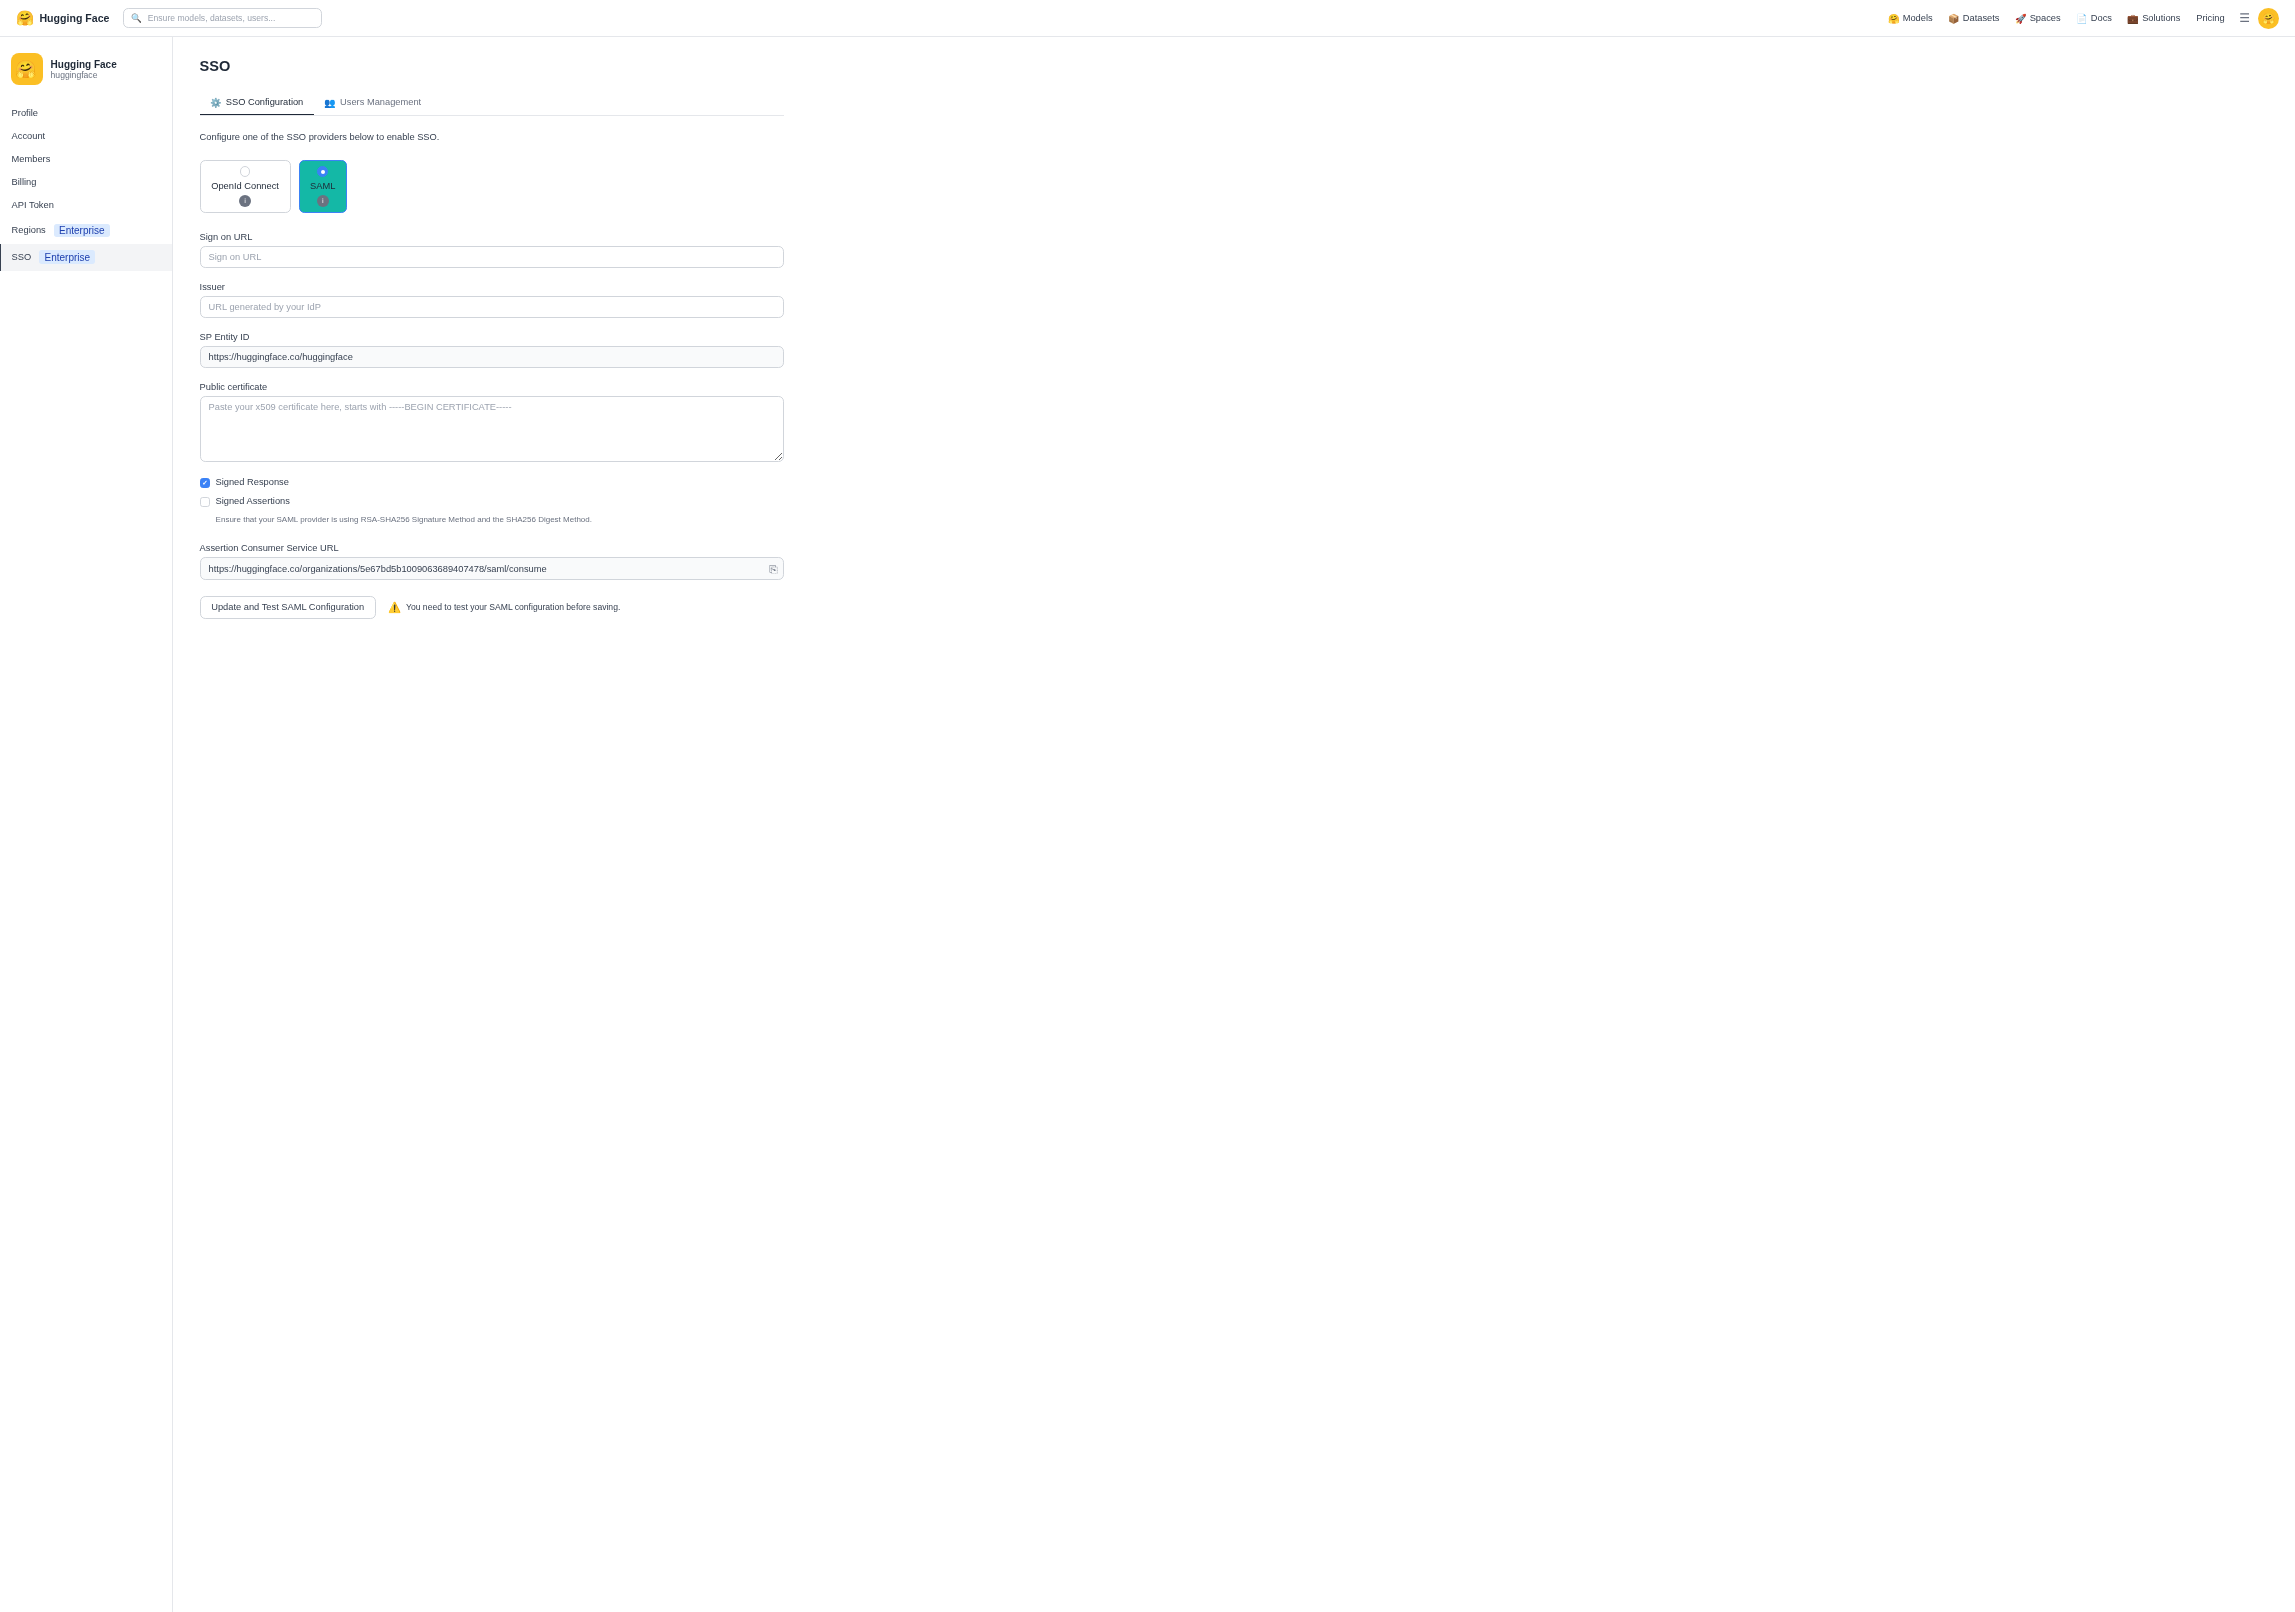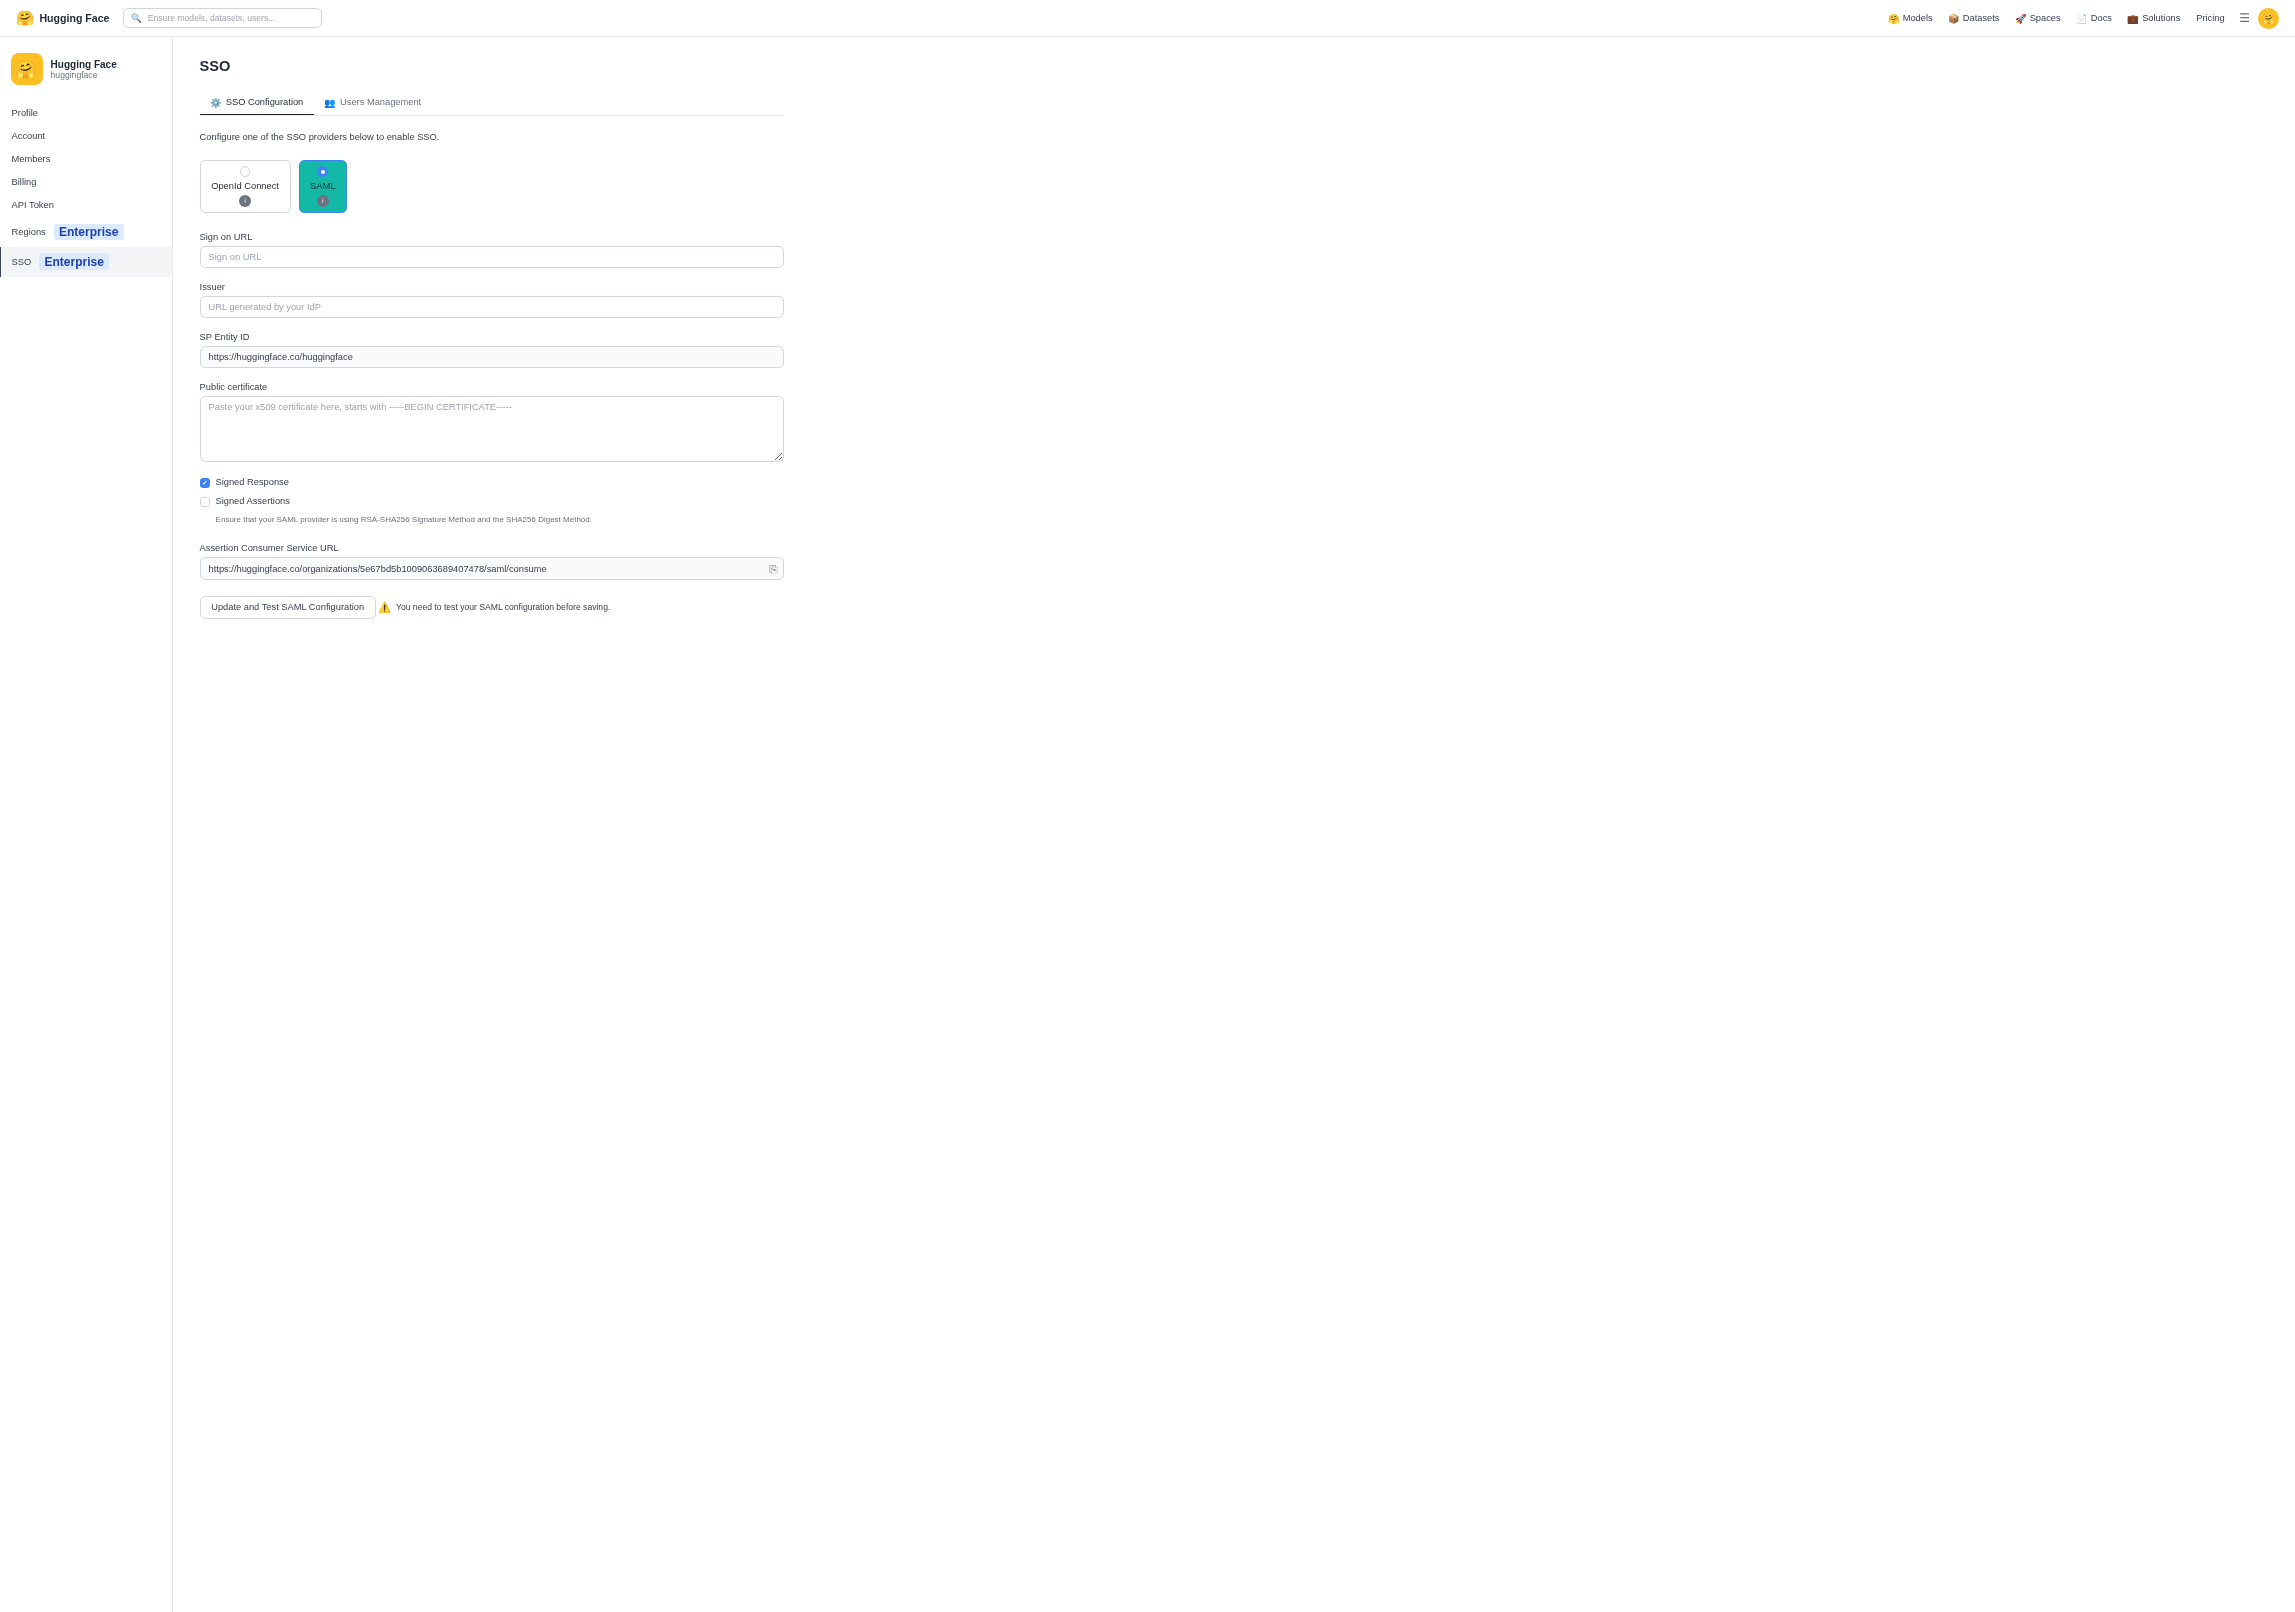--- a/index.html
+++ b/index.html
@@ -36,21 +36,21 @@
     .sidebar-info .org-name { font-weight: 700; font-size: 10px; }
     .sidebar-info .org-handle { color: #6b7280; font-size: 8.6px; }
     .sidebar-nav { list-style: none; }
     .sidebar-nav li a {
       display: flex; align-items: center; gap: 5.3px; padding: 6.6px 10.6px; color: #374151;
       text-decoration: none; font-size: 9.3px; border-left: 1.3px solid transparent;
     }
     .sidebar-nav li.active a { background: #f3f4f6; border-left: 1.3px solid #374151; font-weight: 500; }
     .badge {
       display: inline-flex; align-items: center; padding: 1.3px 5.3px; border-radius: 2.7px;
-      font-size: 12px; font-weight: 700; background: #dbeafe; color: #1e40af; margin-left: 2.7px;
+      font-size: 10px; font-weight: 400; background: #dbeafe; color: #1e40af; margin-left: 2.7px;
     }
 
     
     .main { flex: 1; padding: 21px 26.6px; max-width: 638px; }
 
     .page-title { font-size: 14.6px; font-weight: 700; margin-bottom: 16px; }
 
     
     .tabs { display: flex; border-bottom: 0.7px solid #e5e7eb; margin-bottom: 16px; }
     .tab {
@@ -110,21 +110,21 @@
       flex-shrink: 0; margin-top: 0.7px;
     }
     .checkbox-input.unchecked { background: #fff; border-color: #d1d5db; }
     .checkbox-input::after { content: '✓'; color: #fff; font-size: 6.6px; font-weight: 700; }
     .checkbox-input.unchecked::after { display: none; }
     .checkbox-label { font-size: 9.3px; color: #374151; }
 
     .hint-text { font-size: 8px; color: #6b7280; margin-top: 2.7px; margin-bottom: 19px; margin-left: 16px; }
 
     
-    .action-row { display: flex; align-items: center; gap: 3px; margin-top: 16px; }
+    .action-row { display: flex; align-items: center; gap: 13px; margin-top: 16px; }
     .btn-primary {
       padding: 5.3px 10.6px; background: #fff; border: 0.7px solid #d1d5db; border-radius: 5.3px;
       font-size: 9.3px; font-weight: 500; cursor: pointer; color: #374151;
     }
     .warning-msg { display: flex; align-items: center; gap: 4px; color: #374151; font-size: 8.6px; }
     .warning-icon { color: #f59e0b; font-size: 10.6px; }
   </style>
 </head>
 <body>
 

